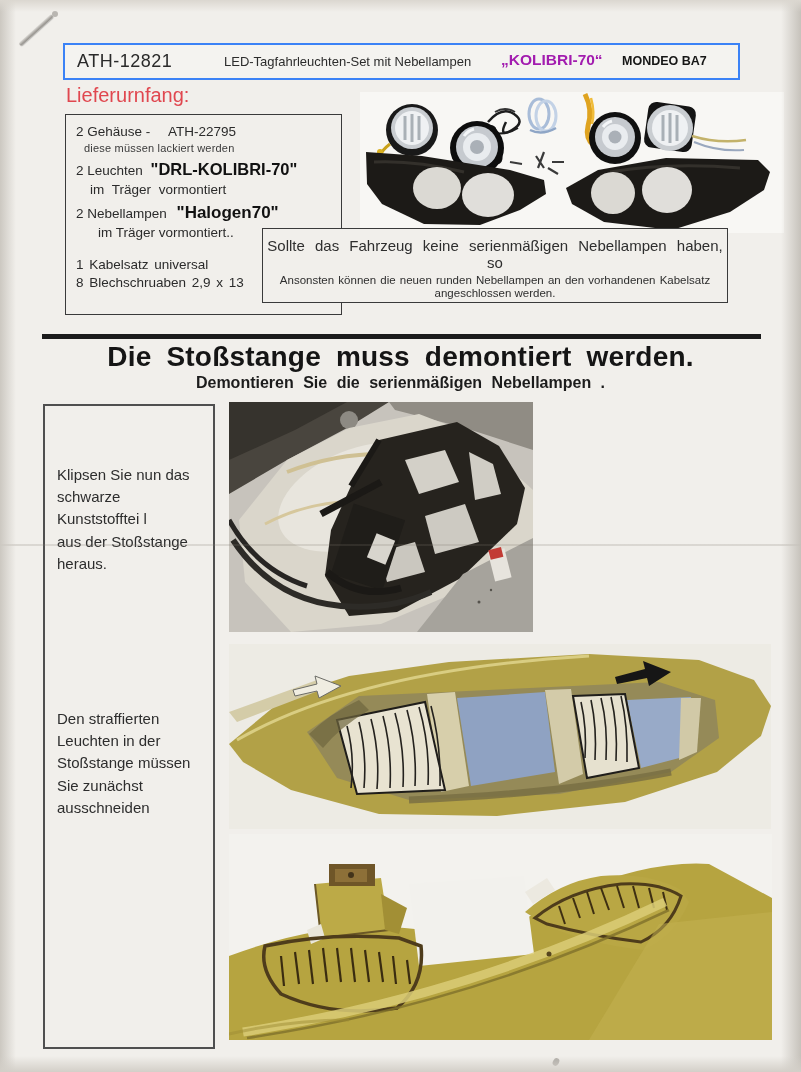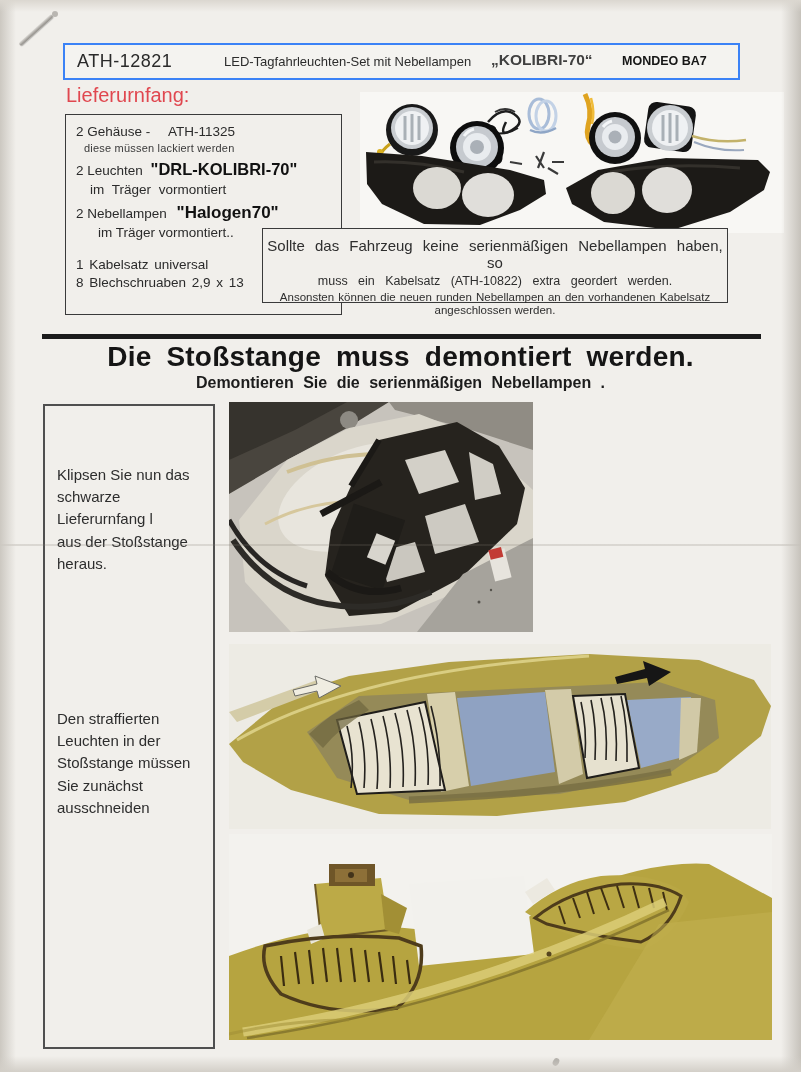--- a/index.html
+++ b/index.html
@@ -28,21 +28,21 @@
   .pin .rod{position:absolute;left:2px;top:18px;width:44px;height:4px;border-radius:2px;
     transform:rotate(-42deg);
     background:linear-gradient(to bottom,#e3e1dd,#a8a5a0 60%,#8f8c87);box-shadow:0 1px 1px rgba(0,0,0,.25);}
   .pin .head{position:absolute;left:40px;top:1px;width:6px;height:6px;border-radius:50%;background:#b9b6b1;}
 
   
   .header-box{position:absolute;left:63px;top:43px;width:673px;height:33px;
     border:2px solid #3b82f6;background:rgba(255,255,255,.25);z-index:2;}
   .hb-part{position:absolute;left:12px;top:6px;font-size:18px;letter-spacing:.5px;color:#2a2a2a;}
   .hb-title{position:absolute;left:159px;top:9px;font-size:13px;color:#2c2c2c;}
-  .hb-product{position:absolute;left:426px;top:6px;font-size:15.5px;font-weight:bold;color:#404040;}
+  .hb-product{position:absolute;left:436px;top:6px;font-size:15.5px;font-weight:bold;color:#a21caf;}
   .hb-vehicle{position:absolute;left:557px;top:9px;font-size:12.5px;font-weight:bold;color:#161616;}
 
   .red-heading{position:absolute;left:66px;top:84px;font-size:20px;color:#e0474f;z-index:2;}
 
   
   .parts-box{position:absolute;left:65px;top:114px;width:277px;height:201px;
     border:1.5px solid #3a3a3a;z-index:1;padding:7px 0 0 10px;box-sizing:border-box;
     font-size:13.5px;line-height:1.25;color:#2b2b2b;}
   .pl-row{margin-top:2px;white-space:nowrap;}
   .pl-code{margin-left:14px;}
@@ -100,42 +100,41 @@
     <span class="hb-title">LED-Tagfahrleuchten-Set mit Nebellampen</span>
     <span class="hb-product">„KOLIBRI-70“</span>
     <span class="hb-vehicle">MONDEO BA7</span>
   </div>
 
   <div class="red-heading">Lieferurnfang:</div>
 
   <div class="parts-box">
     <div class="pl-row">
       <span>2 Gehäuse -</span>
-      <span class="pl-code">ATH-11325</span>
+      <span class="pl-code">ATH-22795</span>
     </div>
     <div class="pl-small">diese müssen lackiert werden</div>
     <div class="pl-row">
       <span>2 Leuchten</span>
       <span class="pl-name">"DRL-KOLIBRI-70"</span>
     </div>
     <div class="pl-sub">im Träger vormontiert</div>
     <div class="pl-row">
       <span>2 Nebellampen</span>
       <span class="pl-name2">"Halogen70"</span>
     </div>
     <div class="pl-sub2">im Träger vormontiert..</div>
     <div class="pl-extra">
       <div>1 Kabelsatz universal</div>
       <div>8 Blechschruaben 2,9 x 13</div>
     </div>
   </div>
 
   <div class="note-box">
     <div class="nb-l1">Sollte das Fahrzeug keine serienmäßigen Nebellampen haben, so</div>
-    <div class="nb-l2">muss ein Kabelsatz (ATH-10822) extra geordert werden.</div>
     <div class="nb-l3">Ansonsten können die neuen runden Nebellampen an den vorhandenen Kabelsatz</div>
     <div class="nb-l4">angeschlossen werden.</div>
   </div>
 
   <svg class="kit-photo" width="424" height="141" viewBox="0 0 424 141">
     <rect width="424" height="141" fill="#f8f7f4"></rect>
     <g stroke="#1d1d1d" fill="none">
       <path d="M128,30 q14,-16 26,-8 q12,8 -2,16 q-14,8 -6,-8" stroke-width="2.5"></path>
       <path d="M124,38 q18,8 34,-2" stroke-width="2"></path>
       <path d="M135,20 q10,-6 20,0" stroke="#333" stroke-width="2"></path>
@@ -206,21 +205,21 @@
   </svg>
 
   <div class="divider"></div>
   <div class="h1">Die Stoßstange muss demontiert werden.</div>
   <div class="h2">Demontieren Sie die serienmäßigen Nebellampen .</div>
 
   <div class="left-box">
     <div class="step step-1">
       <div>Klipsen Sie nun das</div>
       <div>schwarze</div>
-      <div>Lieferurnfang l</div>
+      <div>Kunststofftei l</div>
       <div>aus der Stoßstange</div>
       <div>heraus.</div>
     </div>
     <div class="step step-2">
       <div>Den straffierten</div>
       <div>Leuchten in der</div>
       <div>Stoßstange müssen</div>
       <div>Sie zunächst</div>
       <div>ausschneiden</div>
     </div>

